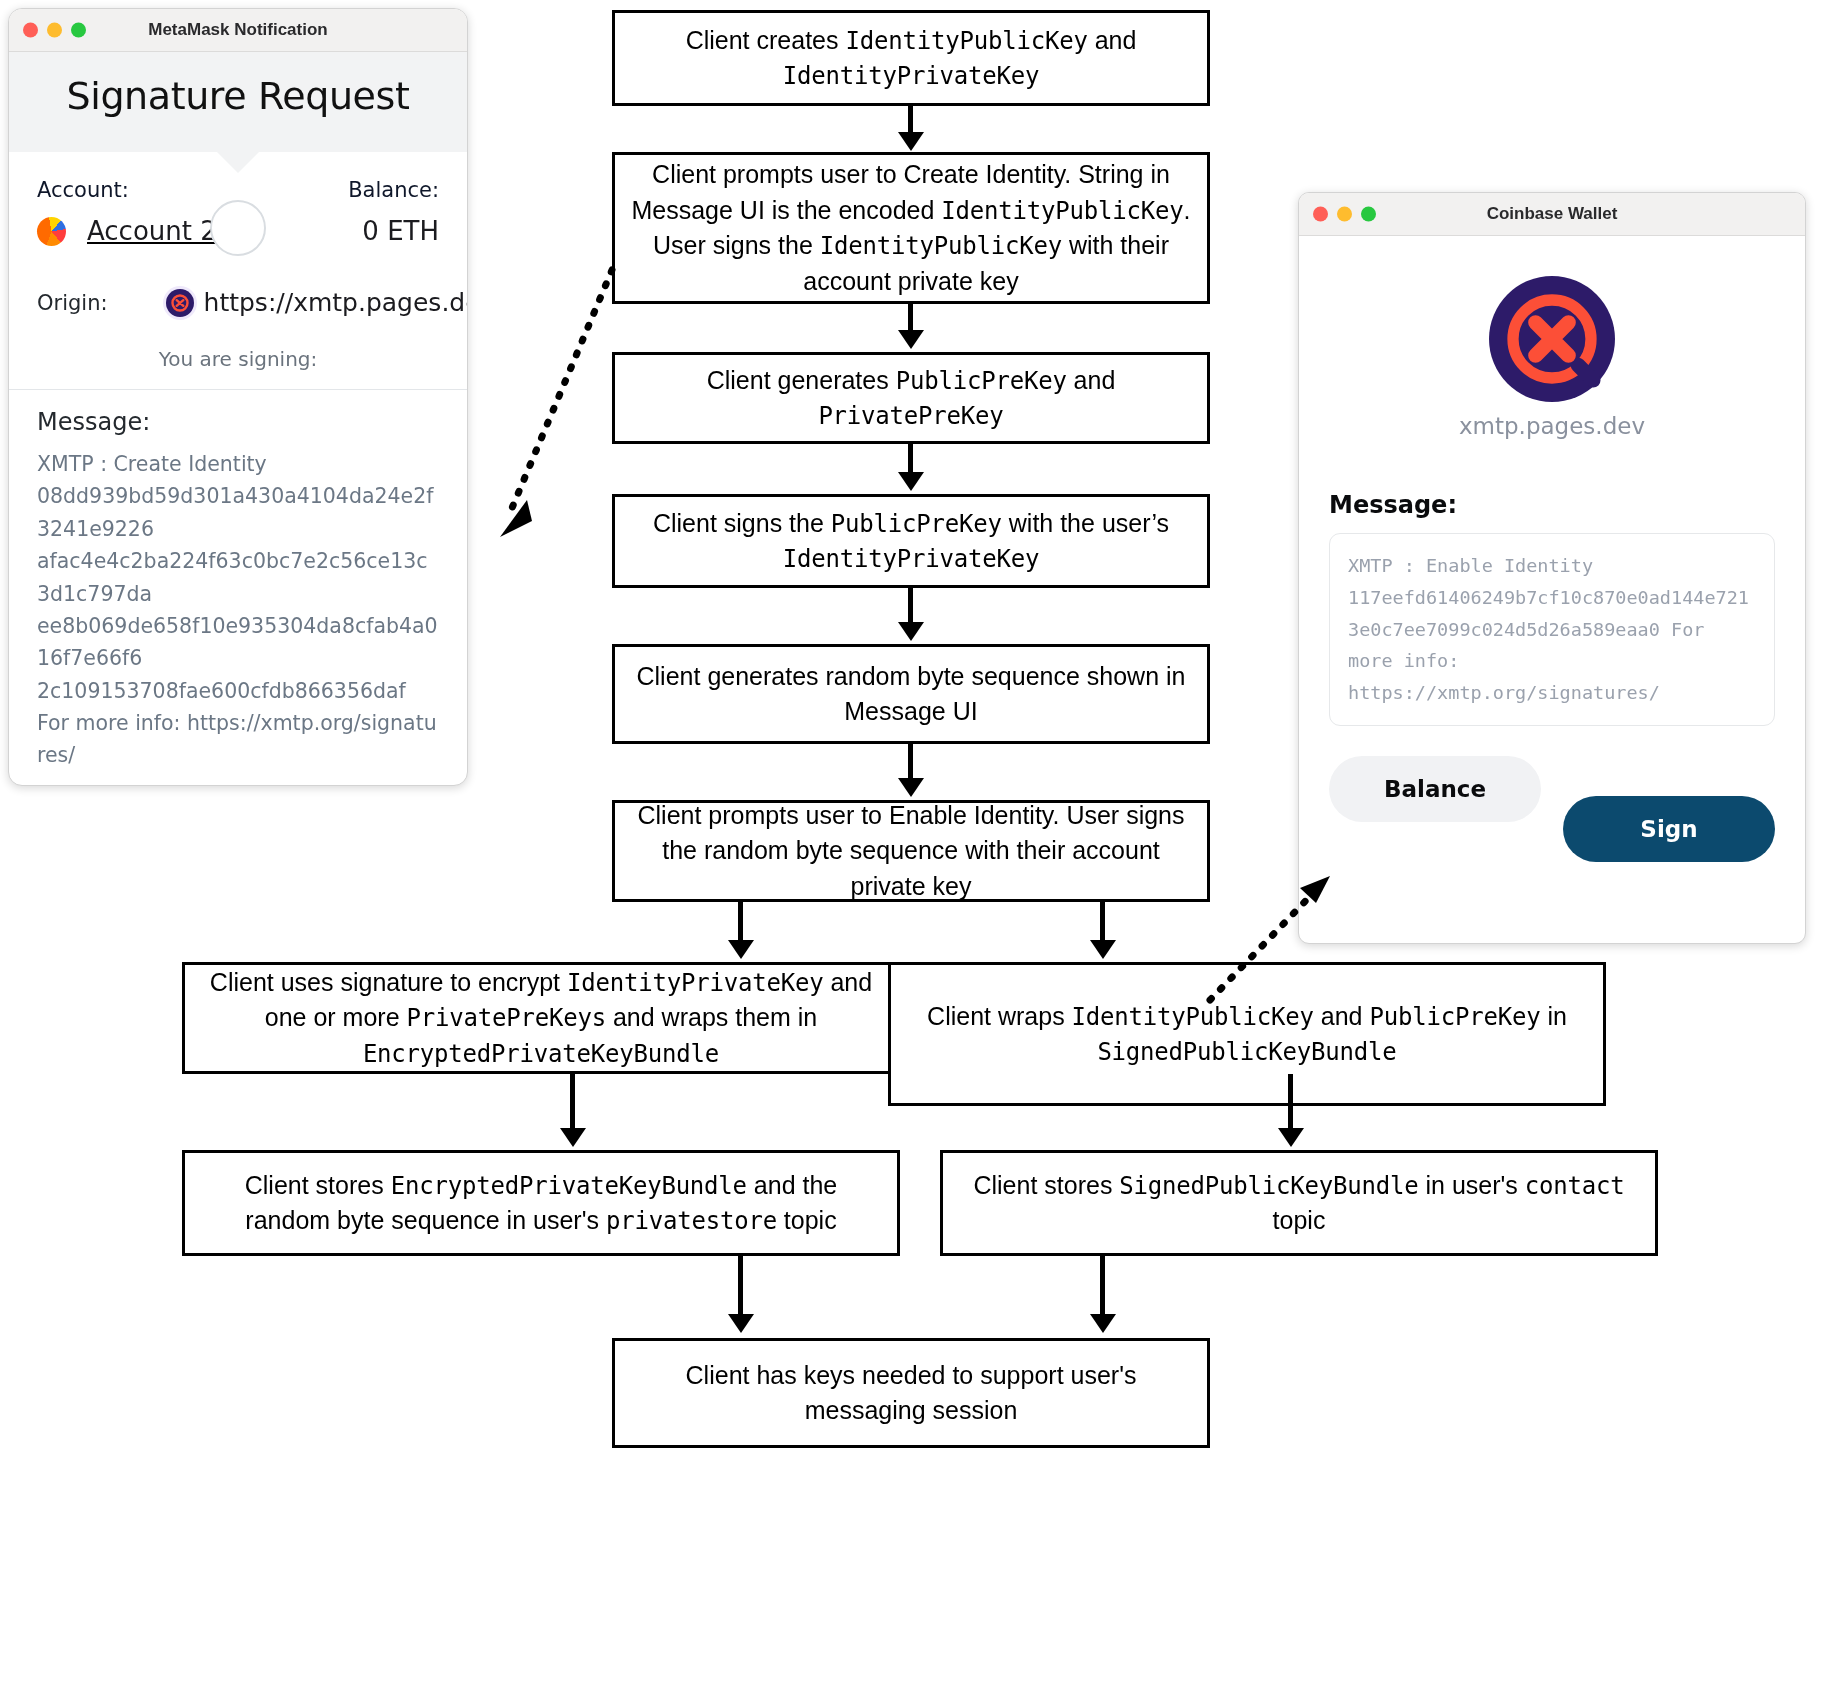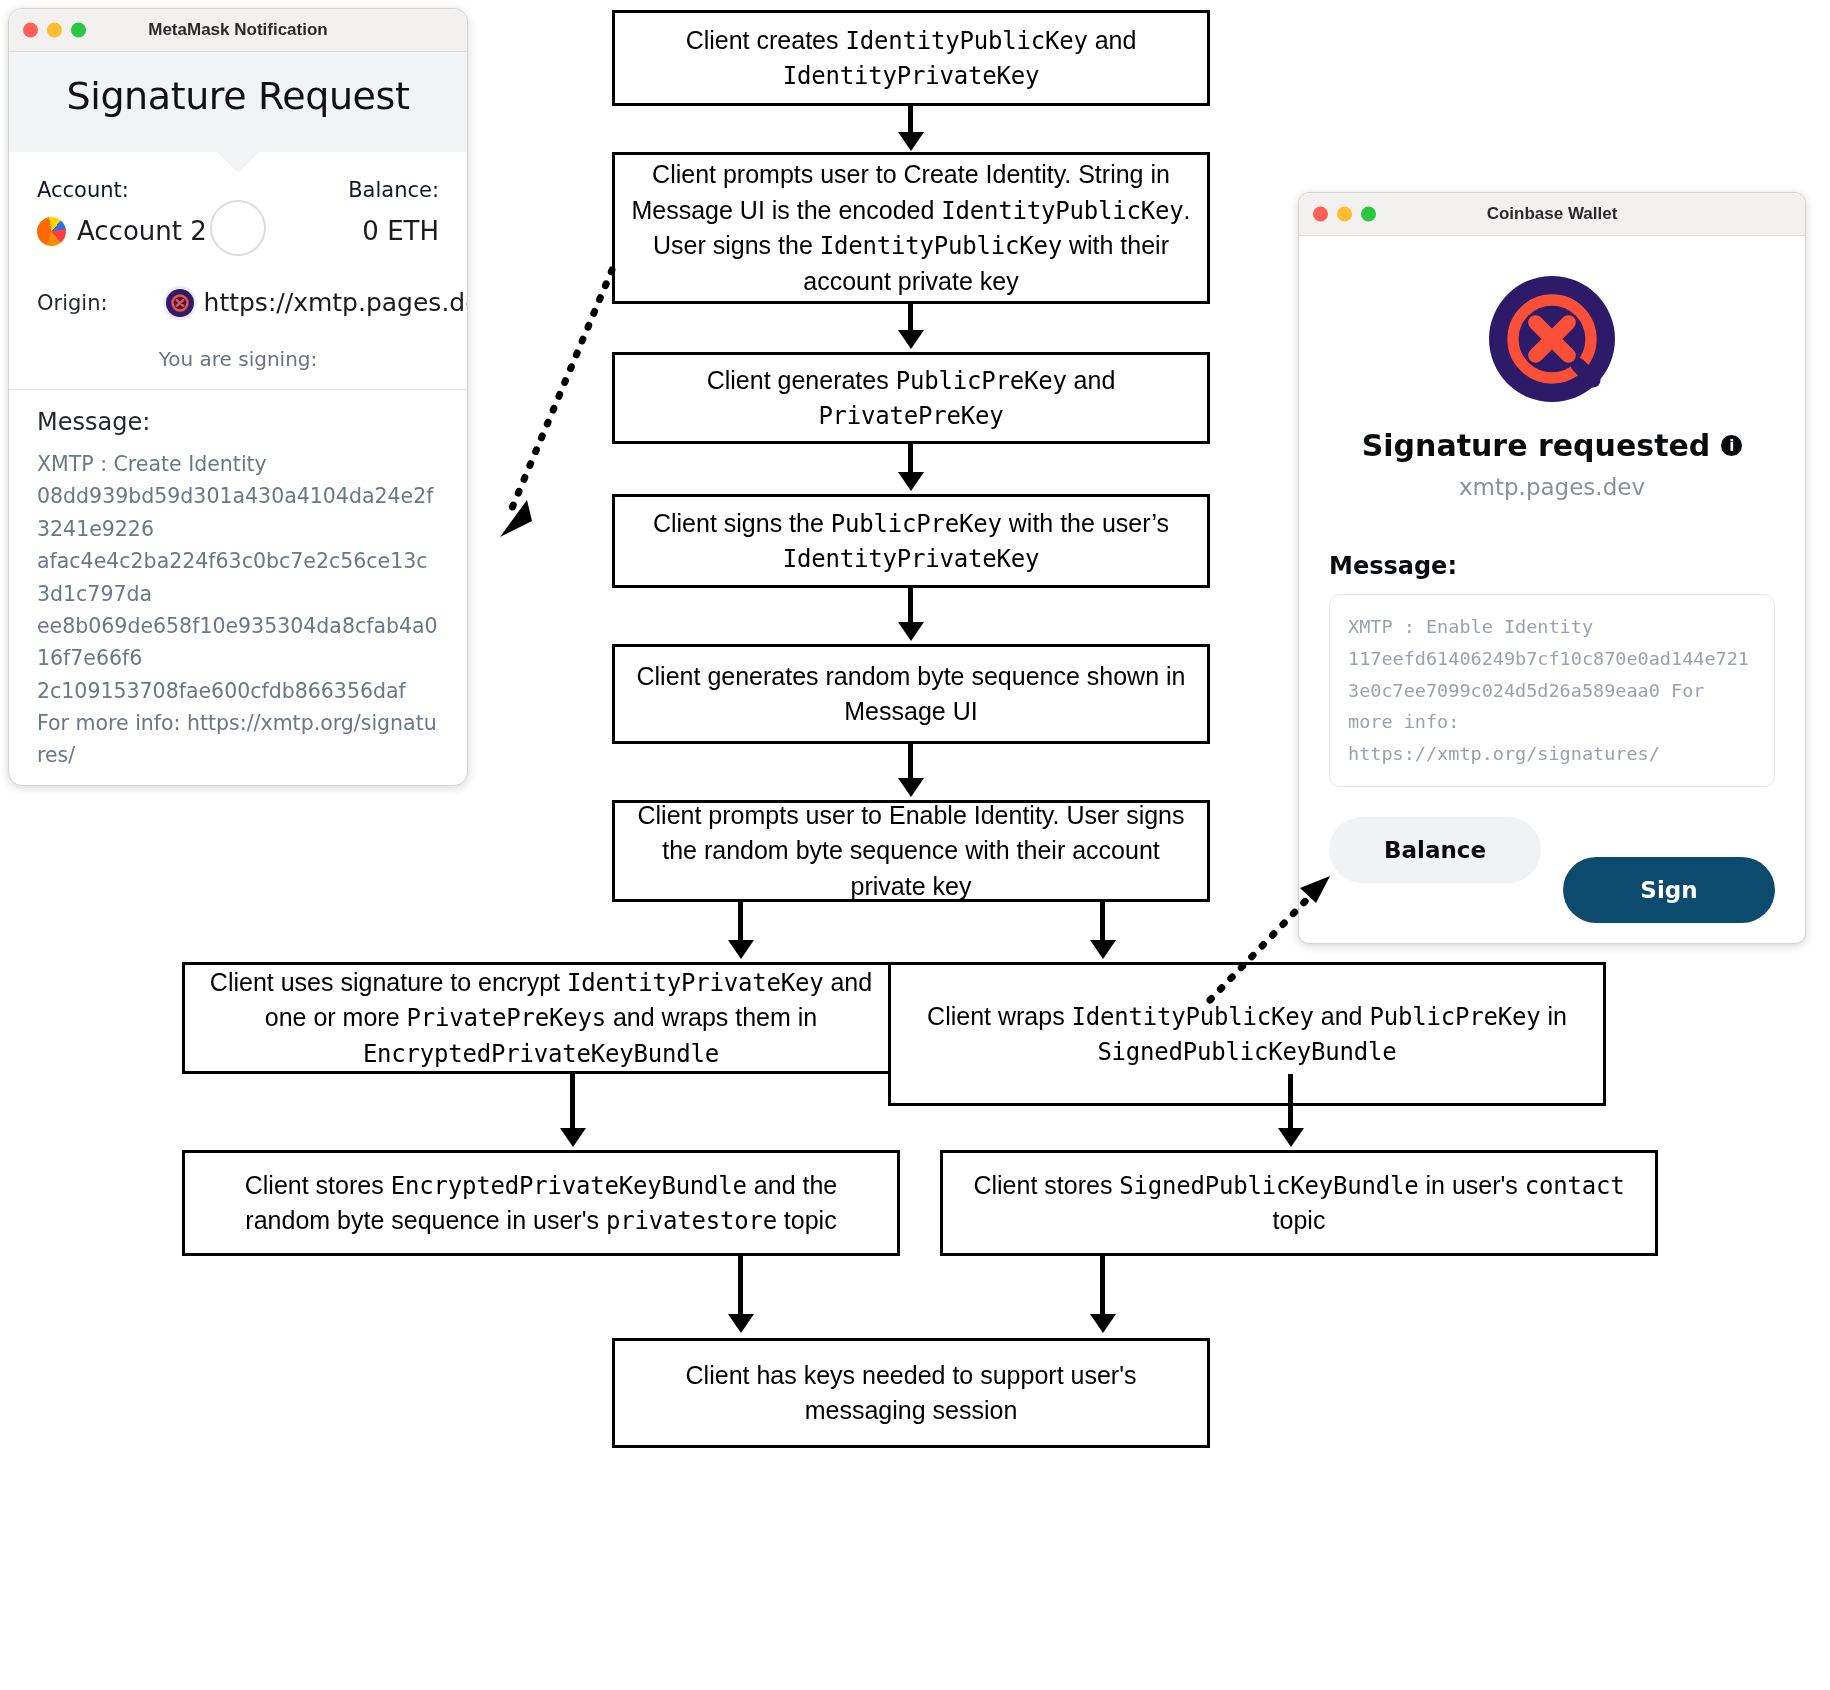--- a/index.html
+++ b/index.html
@@ -87,21 +87,21 @@
   .mm-notch{
     position:absolute;left:50%;bottom:-21px;transform:translateX(-50%);
     width:0;height:0;
     border-left:22px solid transparent;
     border-right:22px solid transparent;
     border-top:22px solid #f2f3f4;
   }
   .mm-body{padding:26px 28px 0 28px;position:relative;}
   .mm-row{display:flex;align-items:flex-start;justify-content:space-between;}
   .mm-lbl{font-size:21px;color:#0f172a;font-family:"DejaVu Sans", sans-serif;}
-  .mm-acct{display:flex;align-items:center;gap:11px;margin-top:14px;}
+  .mm-acct{display:flex;align-items:center;gap:21px;margin-top:14px;text-decoration:underline;}
   .mm-avatar{
     width:29px;height:29px;border-radius:50%;
     background:
       conic-gradient(from 200deg,#ff6a00 0deg 150deg,#ffd400 150deg 200deg,
                      #2f6fe0 200deg 240deg,#ff3d3d 240deg 300deg,#ff8a00 300deg 360deg);
   }
   .mm-acct-name{font-size:26px;color:#1b1b1f;font-family:"DejaVu Sans", sans-serif;}
   .mm-balance{font-size:26px;color:#1b1b1f;margin-top:14px;text-align:right;
               font-family:"DejaVu Sans", sans-serif;}
   .mm-ring{
@@ -248,24 +248,20 @@
     </div>
 
     <div class="cb-body">
       <div class="cb-logo">
         <svg width="104" height="104" viewBox="0 0 24 24" aria-hidden="true">
           <circle cx="12" cy="12" r="9" fill="none" stroke="#fc4f37" stroke-width="2.6"></circle>
           <path d="M18 18 L21.5 21.5" stroke="#2d1b69" stroke-width="3.4" stroke-linecap="round"></path>
           <path d="M8.2 8.2 L15.8 15.8 M15.8 8.2 L8.2 15.8" stroke="#fc4f37" stroke-width="3.4" stroke-linecap="round"></path>
         </svg>
       </div>
-      <div class="cb-h">
-        <span>Signature requested</span>
-        <span class="cb-info">i</span>
-      </div>
       <div class="cb-sub">xmtp.pages.dev</div>
 
       <div class="cb-msg-h">Message:</div>
       <div class="cb-msg-box">
         <span class="ln">XMTP : Enable Identity</span>
         <span class="ln">117eefd61406249b7cf10c870e0ad144e721</span>
         <span class="ln">3e0c7ee7099c024d5d26a589eaa0 For</span>
         <span class="ln">more info:</span>
         <span class="ln">https://xmtp.org/signatures/</span>
       </div>

